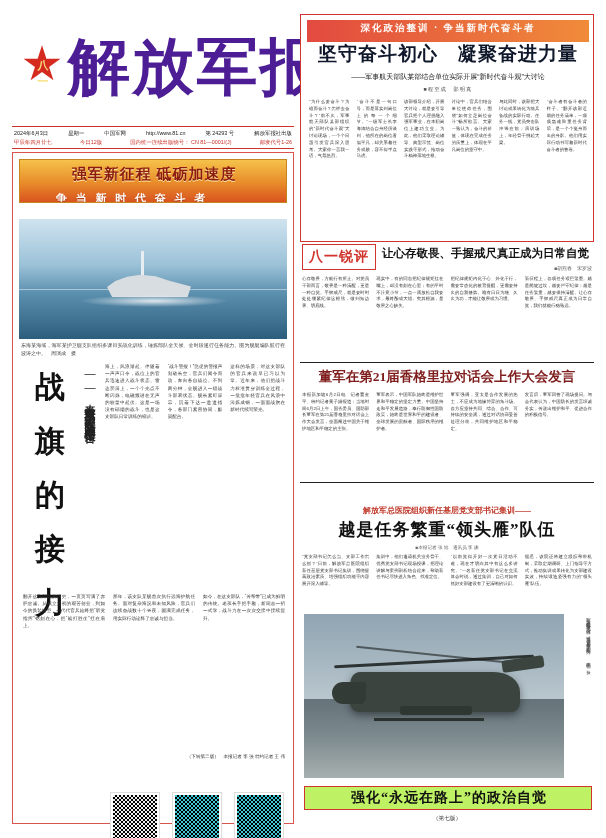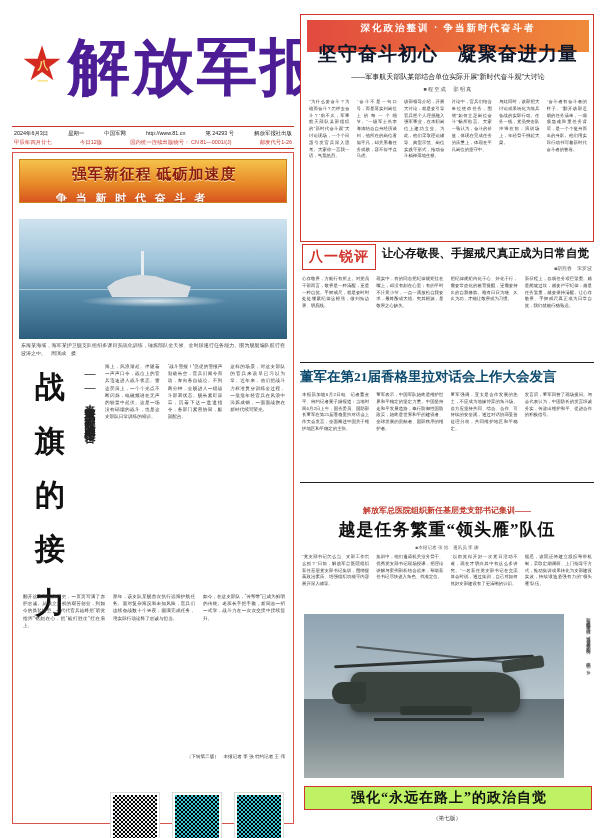--- a/index.html
+++ b/index.html
@@ -273,21 +273,21 @@
     position: absolute;
     left: 0; top: 0;
     width: 294px; height: 228px;
     border: 1.5px solid #d0342c;
     box-sizing: border-box;
     background: #fff;
   }
   .lead-kicker {
     position: absolute;
     left: 6px; top: 5px;
-    width: 282px; height: 32px;
+    width: 282px; height: 22px;
     background: linear-gradient(90deg,#e24a3f,#f08b3a);
     color: #fff;
     font-family: "Liberation Serif", serif;
     font-weight: bold;
     font-size: 9.5px;
     line-height: 16px;
     text-align: center;
     letter-spacing: 2px;
   }
   .lead-head {
@@ -403,25 +403,26 @@
   
   .art2 {
     position: absolute;
     left: 0; top: 352px;
     width: 294px; height: 114px;
   }
   .art2-head {
     position: absolute;
     left: 0; top: 0;
     width: 294px;
+    text-align: center;
     font-family: "Liberation Serif", serif;
     font-weight: bold;
     font-size: 13.5px;
     line-height: 22px;
-    color: #0c4a6e;
+    color: #7f1d1d;
   }
   .art2-cols {
     position: absolute;
     left: 2px; top: 26px;
     width: 290px; height: 84px;
     display: flex;
     gap: 7px;
   }
   .art2-cols .c {
     flex: 1;

